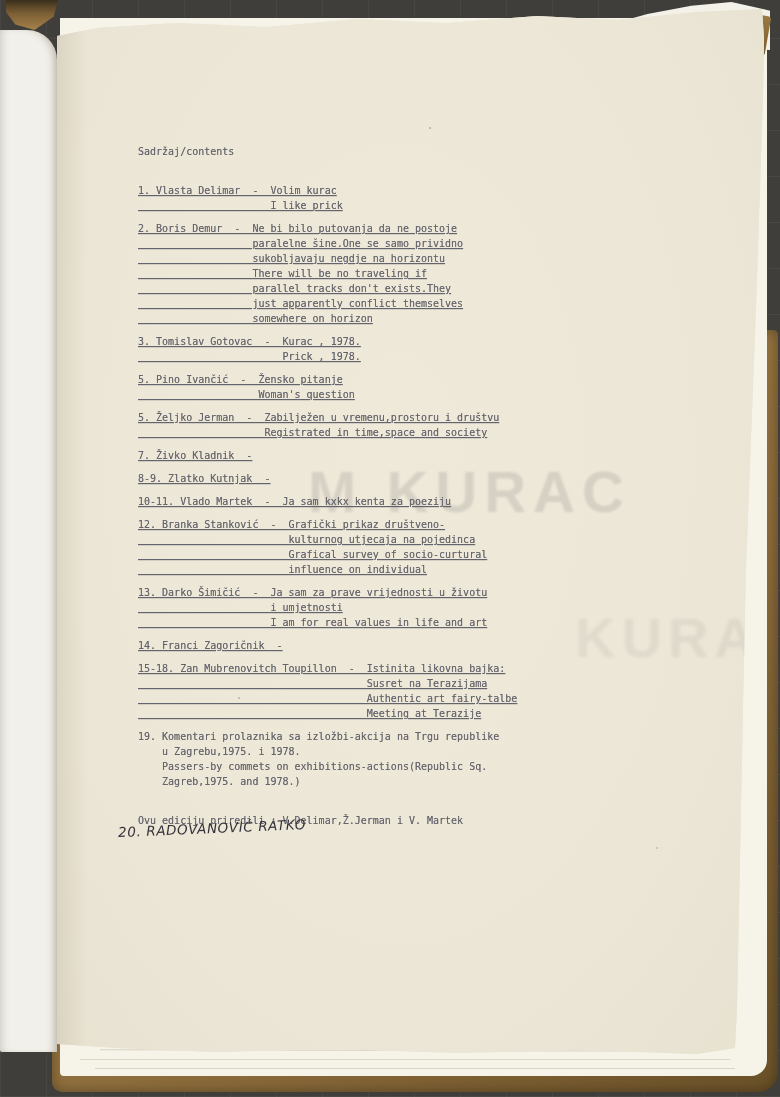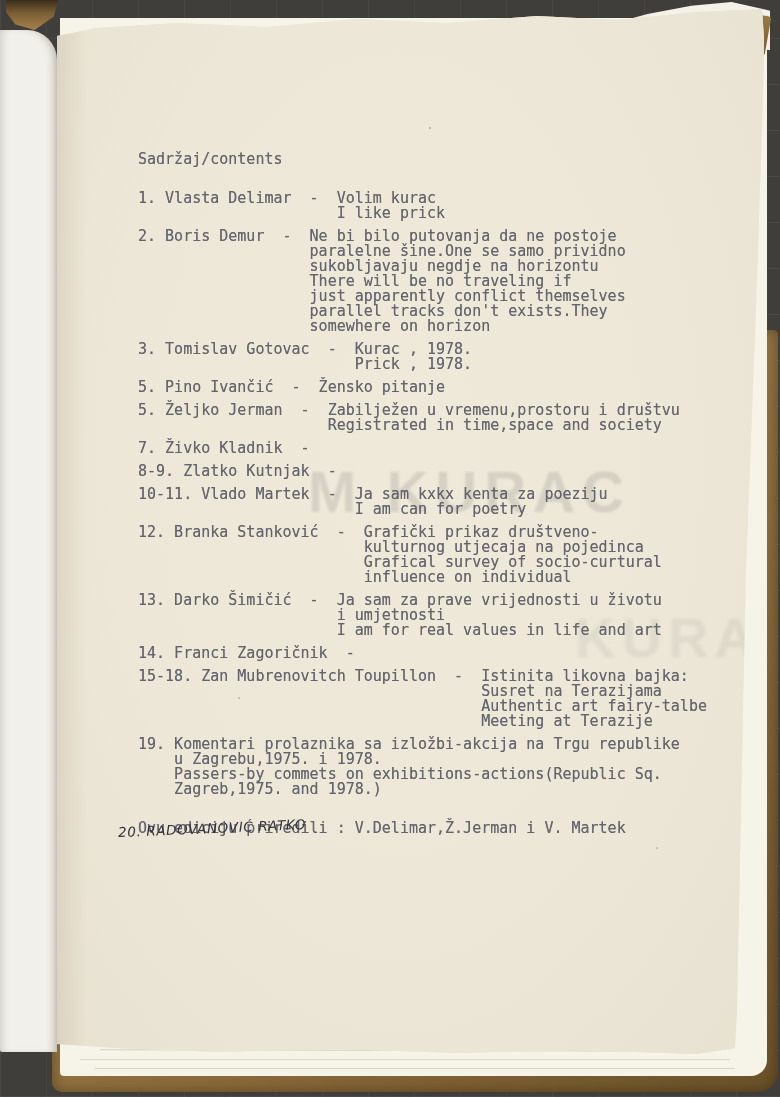--- a/index.html
+++ b/index.html
@@ -77,28 +77,28 @@
   .ghost{
     position:absolute;z-index:1;
     font-family:"Liberation Sans","DejaVu Sans",sans-serif;
     font-weight:bold;color:#8f8d86;white-space:nowrap;
   }
   .ghost.g1{left:251px;top:450px;font-size:58px;letter-spacing:7px;opacity:.25;filter:blur(1.3px);}
   .ghost.g2{left:518px;top:597px;font-size:56px;letter-spacing:6px;opacity:.13;filter:blur(1.6px);}
 
   
   .toc{
-    position:absolute;left:81px;top:144px;z-index:3;
-    font-size:15px;line-height:15px;
+    position:absolute;left:81px;top:136px;z-index:3;
+    font-size:10px;line-height:15px;
     color:#565761;opacity:.9;
     text-shadow:0 .3px .6px rgba(80,80,95,.65);
     filter:blur(.22px);
   }
   .tline{white-space:pre;height:15px;}
-  .block.gap-s{margin-bottom:8px;}
+  .block.gap-s{margin-bottom:8px;text-decoration:underline;}
   .block.gap-m{margin-bottom:24px;}
   .block.gap-l{margin-bottom:25px;}
   .block.gap-n{margin-bottom:14px;}
 
   
   .handwriting{
     position:absolute;left:61px;top:812px;z-index:4;
     font-family:"DejaVu Sans","Liberation Sans",sans-serif;
     font-style:italic;font-size:13.5px;letter-spacing:.6px;
     color:#35323c;transform:rotate(-2.5deg);white-space:nowrap;
@@ -132,44 +132,44 @@
         </div>
         <div class="block gap-s">
           <div class="tline">1. Vlasta Delimar  -  Volim kurac</div>
           <div class="tline">                      I like prick</div>
         </div>
         <div class="block gap-s">
           <div class="tline">2. Boris Demur  -  Ne bi bilo putovanja da ne postoje</div>
           <div class="tline">                   paralelne šine.One se samo prividno</div>
           <div class="tline">                   sukobljavaju negdje na horizontu</div>
           <div class="tline">                   There will be no traveling if</div>
+          <div class="tline">                   parallel tracks don't exists.They</div>
           <div class="tline">                   just apparently conflict themselves</div>
-          <div class="tline">                   parallel tracks don't exists.They</div>
           <div class="tline">                   somewhere on horizon</div>
         </div>
         <div class="block gap-s">
           <div class="tline">3. Tomislav Gotovac  -  Kurac , 1978.</div>
           <div class="tline">                        Prick , 1978.</div>
         </div>
         <div class="block gap-s">
           <div class="tline">5. Pino Ivančić  -  Žensko pitanje</div>
+          <div class="tline">                    Woman's question</div>
         </div>
         <div class="block gap-s">
           <div class="tline">5. Željko Jerman  -  Zabilježen u vremenu,prostoru i društvu</div>
           <div class="tline">                     Registrated in time,space and society</div>
         </div>
         <div class="block gap-s">
           <div class="tline">7. Živko Kladnik  -</div>
         </div>
         <div class="block gap-s">
           <div class="tline">8-9. Zlatko Kutnjak  -</div>
         </div>
         <div class="block gap-s">
           <div class="tline">10-11. Vlado Martek  -  Ja sam kxkx kenta za poeziju</div>
-          <div class="tline">                        I am can for poetry</div>
         </div>
         <div class="block gap-s">
           <div class="tline">12. Branka Stanković  -  Grafički prikaz društveno-</div>
           <div class="tline">                         kulturnog utjecaja na pojedinca</div>
           <div class="tline">                         Grafical survey of socio-curtural</div>
           <div class="tline">                         influence on individual</div>
         </div>
         <div class="block gap-s">
           <div class="tline">13. Darko Šimičić  -  Ja sam za prave vrijednosti u životu</div>
           <div class="tline">                      i umjetnosti</div>

